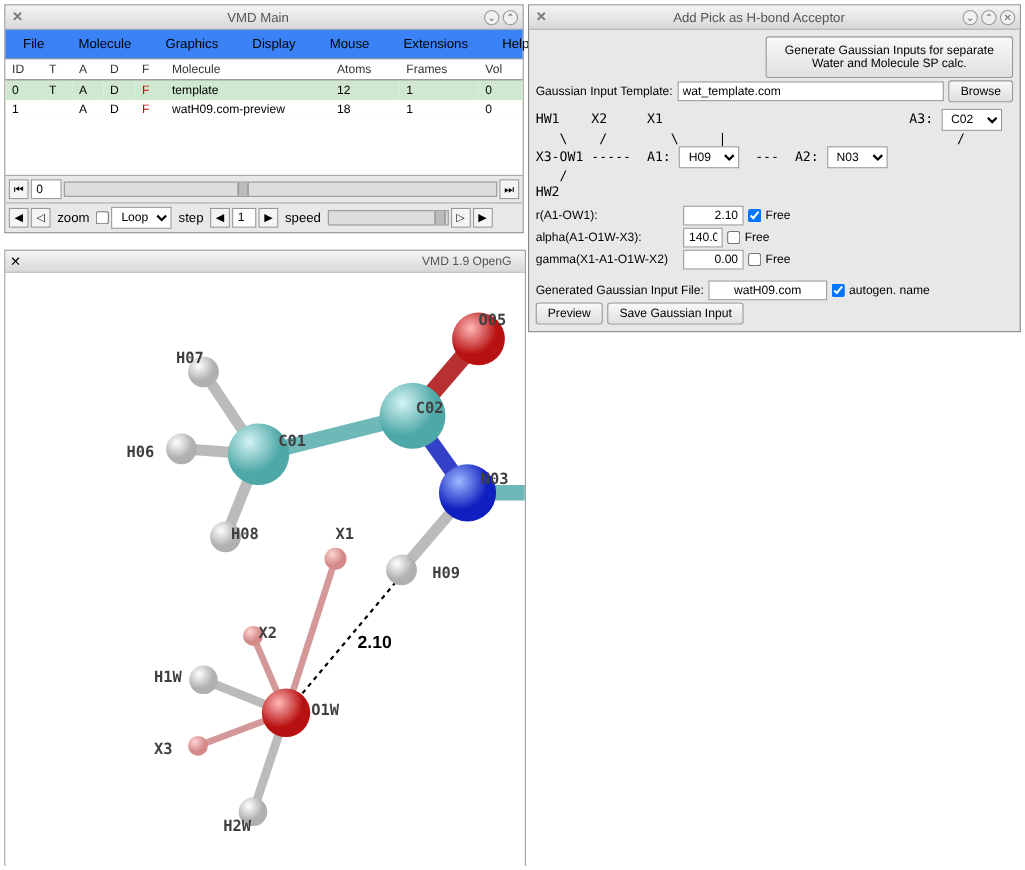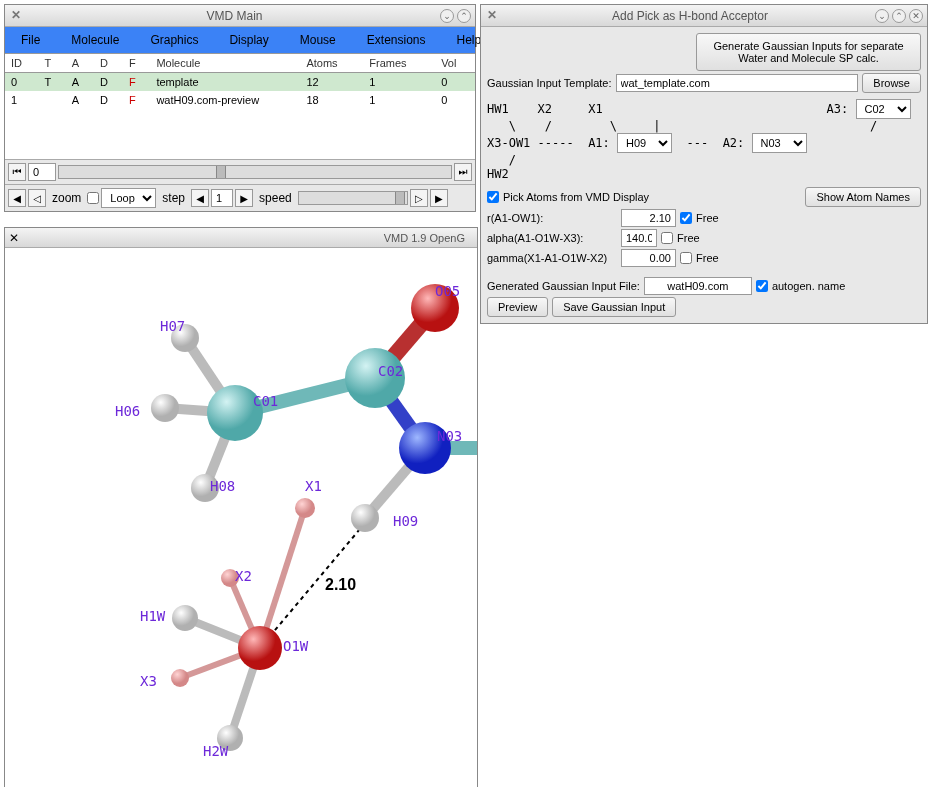--- a/index.html
+++ b/index.html
@@ -22,21 +22,21 @@
 .slider-track { flex: 1; height: 14px; background: #ddd; border: 1px solid #999; position: relative; }
 .slider-thumb { position: absolute; width: 10px; height: 100%; background: #bbb; border-left: 1px solid #888; border-right: 1px solid #888; }
 .field { background: #fff; border: 1px solid #999; padding: 1px 4px; font-size: 11px; height: 18px; }
 select.field { height: 20px; }
 .btn { background: linear-gradient(#f8f8f8,#e0e0e0); border: 1px solid #999; padding: 3px 10px; font-size: 11px; cursor: pointer; border-radius: 3px; }
 .btn.big { padding: 6px 12px; }
 .ogl-window { position: absolute; border: 1px solid #888; }
 .ogl-title { background: linear-gradient(#f4f4f4,#d8d8d8); height: 20px; display: flex; align-items: center; padding: 0 4px; border-bottom: 1px solid #aaa; }
 .ogl-title .t { flex: 1; text-align: right; color: #555; padding-right: 8px; font-size: 11px; }
 .ogl-view { background: #fff; position: relative; overflow: hidden; }
-.atom-label { position: absolute; color: #6d28d9; font-weight: normal; font-size: 14px; font-family: monospace; }
+.atom-label { position: absolute; color: #404040; font-weight: bold; font-size: 14px; font-family: monospace; }
 .dist-label { position: absolute; color:#000; font-weight: bold; font-size: 16px; }
 .hbond-panel { padding: 4px 6px; font-size: 11px; }
 .hbond-row { display: flex; align-items: center; gap: 4px; margin: 2px 0; }
 .hbond-label { display: inline-block; }
 .ascii-art { font-family: monospace; font-size: 12px; line-height: 14px; white-space: pre; padding: 4px 0; }
 .cb { width:12px; height:12px; }
 </style>
 </head>
 <body>
 
@@ -233,26 +233,20 @@
       <span class="hbond-label">Gaussian Input Template:</span>
       <input class="field" style="flex: 1 1 0%;" value="wat_template.com">
       <button class="btn">Browse</button>
     </div>
     <div class="ascii-art"><span>HW1</span>    <span>X2</span>     <span>X1</span>                               <span>A3:</span> <select class="field" style="width:55px;display:inline"><option>C02</option></select>
    \    /        \     |                             /
 <span>X3-OW1 -----  A1:</span> <select class="field" style="width:55px;display:inline"><option>H09</option></select> <span> ---  A2:</span> <select class="field" style="width:55px;display:inline"><option>N03</option></select>
    /
 <span>HW2</span></div>
     <div class="hbond-row">
-      <input type="checkbox" class="cb" checked="" style="">
-      <span>Pick Atoms from VMD Display</span>
-      <span style="flex:1"></span>
-      <button class="btn">Show Atom Names</button>
-    </div>
-    <div class="hbond-row">
       <span style="width:130px">r(A1-OW1):</span>
       <input class="field" style="width: 55px; text-align: right;" value="2.10">
       <input type="checkbox" class="cb" checked="" style="">
       <span>Free</span>
     </div>
     <div class="hbond-row">
       <span style="width:130px">alpha(A1-O1W-X3):</span>
       <input class="field" style="width: 36px; text-align: right;" value="140.00">
       <input type="checkbox" class="cb" style="">
       <span>Free</span>

